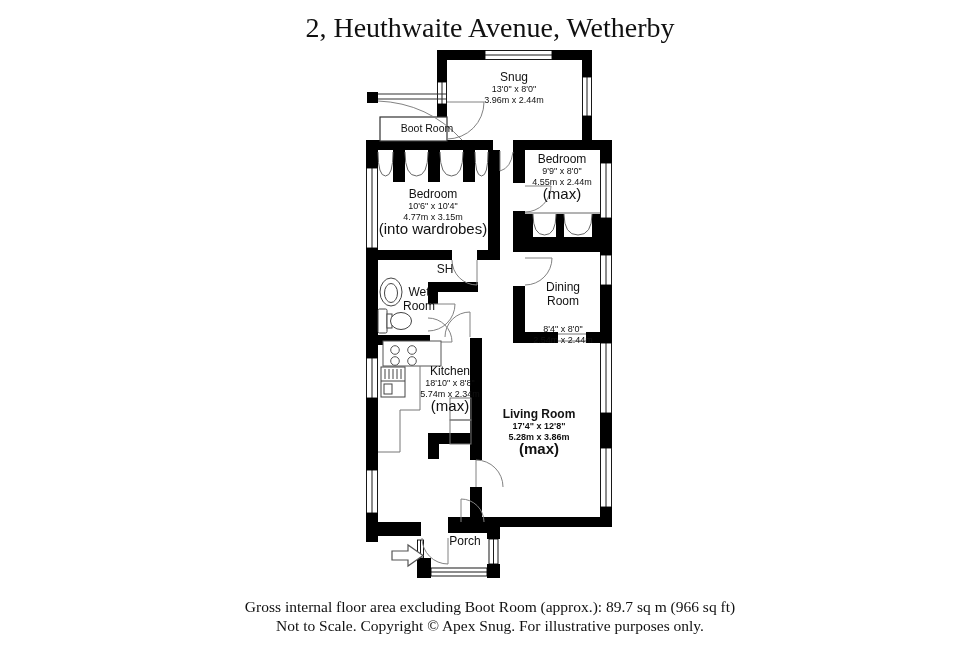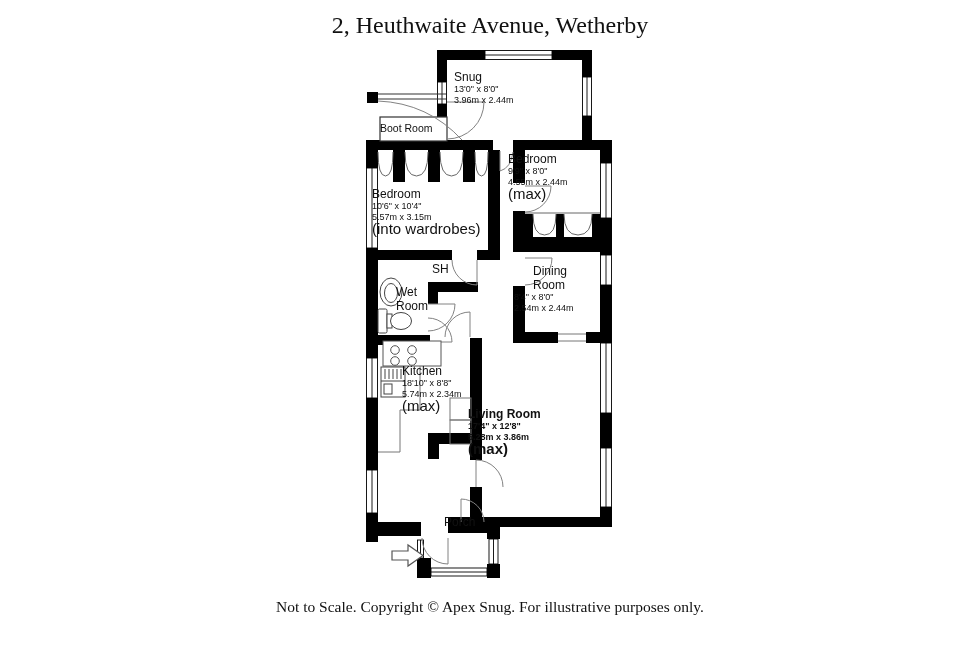--- a/index.html
+++ b/index.html
@@ -1,23 +1,23 @@
 <!DOCTYPE html>
 <html><head>
 <meta charset="utf-8">
 <style>
   html,body{margin:0;padding:0;background:#ffffff;}
   #canvas{position:relative;width:980px;height:652px;background:#ffffff;overflow:hidden;
           font-family:"Liberation Sans",sans-serif;color:#1a1a1a;}
   #title{position:absolute;left:0;top:12px;width:980px;text-align:center;
-         font-family:"Liberation Serif",serif;font-size:24px;color:#111;}
+         font-family:"Liberation Serif",serif;font-size:28px;color:#111;}
   #footer{position:absolute;left:0;top:597px;width:980px;text-align:center;
           font-family:"Liberation Serif",serif;font-size:15.5px;line-height:19px;color:#111;}
   #plan-svg{position:absolute;left:0;top:0;}
-  .room-label{position:absolute;text-align:left;color:#111;}
+  .room-label{position:absolute;text-align:center;color:#111;}
   .room-name{font-size:12px;line-height:14px;}
   .room-dim{font-size:9px;line-height:11px;}
   .room-note{font-size:15px;line-height:11px;}
   .small-label{font-size:10.5px;line-height:12px;}
 </style>
 </head>
 <body>
 
 <div id="canvas">
 
@@ -245,67 +245,68 @@
       <polygon points="392,551 408,551 408,545 423,555.5 408,566 408,560 392,560"></polygon>
     </g>
   </svg>
 
   <div class="room-label" style="left:454px;top:70px;width:120px;">
     <div class="room-name">Snug</div>
     <div class="room-dim">13'0" x 8'0"</div>
     <div class="room-dim">3.96m x 2.44m</div>
   </div>
 
-  <div class="room-label small-label" style="left:380px;top:122px;width:70px;">
+  <div class="room-label small-label" style="left:380px;top:122px;width:70px;padding-left:12px;">
     <span>Boot Room</span>
   </div>
 
   <div class="room-label" style="left:372px;top:187px;width:122px;">
     <div class="room-name">Bedroom</div>
     <div class="room-dim">10'6" x 10'4"</div>
-    <div class="room-dim">5.57m x 3.15m</div>
+    <div class="room-dim">4.77m x 3.15m</div>
     <div class="room-note">(into wardrobes)</div>
   </div>
 
   <div class="room-label" style="left:508px;top:152px;width:108px;">
     <div class="room-name">Bedroom</div>
     <div class="room-dim">9'9" x 8'0"</div>
     <div class="room-dim">4.55m x 2.44m</div>
     <div class="room-note">(max)</div>
   </div>
 
   <div class="room-label room-name" style="left:396px;top:285px;width:46px;">
     <span>Wet Room</span>
   </div>
 
   <div class="room-label room-name" style="left:432px;top:262px;width:26px;">
     <span>SH</span>
   </div>
 
   <div class="room-label" style="left:514px;top:264px;width:98px;">
-    <div class="room-name" style="width:60px;margin:0 auto;">Dining Room</div>
+    <div class="room-name" style="width:60px;margin:16px auto;">Dining Room</div>
     <div class="room-dim">8'4" x 8'0"</div>
     <div class="room-dim">2.54m x 2.44m</div>
   </div>
 
   <div class="room-label" style="left:402px;top:364px;width:96px;">
     <div class="room-name">Kitchen</div>
     <div class="room-dim">18'10" x 8'8"</div>
     <div class="room-dim">5.74m x 2.34m</div>
     <div class="room-note">(max)</div>
   </div>
 
   <div class="room-label" style="left:468px;top:407px;width:142px;font-weight:bold;">
     <div class="room-name">Living Room</div>
     <div class="room-dim">17'4" x 12'8"</div>
     <div class="room-dim">5.28m x 3.86m</div>
     <div class="room-note">(max)</div>
   </div>
 
-  <div class="room-label room-name" style="left:444px;top:515px;width:42px;">
+  <div class="room-label room-name" style="left:444px;top:534px;width:42px;">
     <span>Porch</span>
   </div>
 
   <div id="footer">
+    <div>Gross internal floor area excluding Boot Room (approx.): 89.7 sq m (966 sq ft)</div>
     <div>Not to Scale. Copyright © Apex Snug. For illustrative purposes only.</div>
   </div>
 
 </div>
 
 </body></html>

